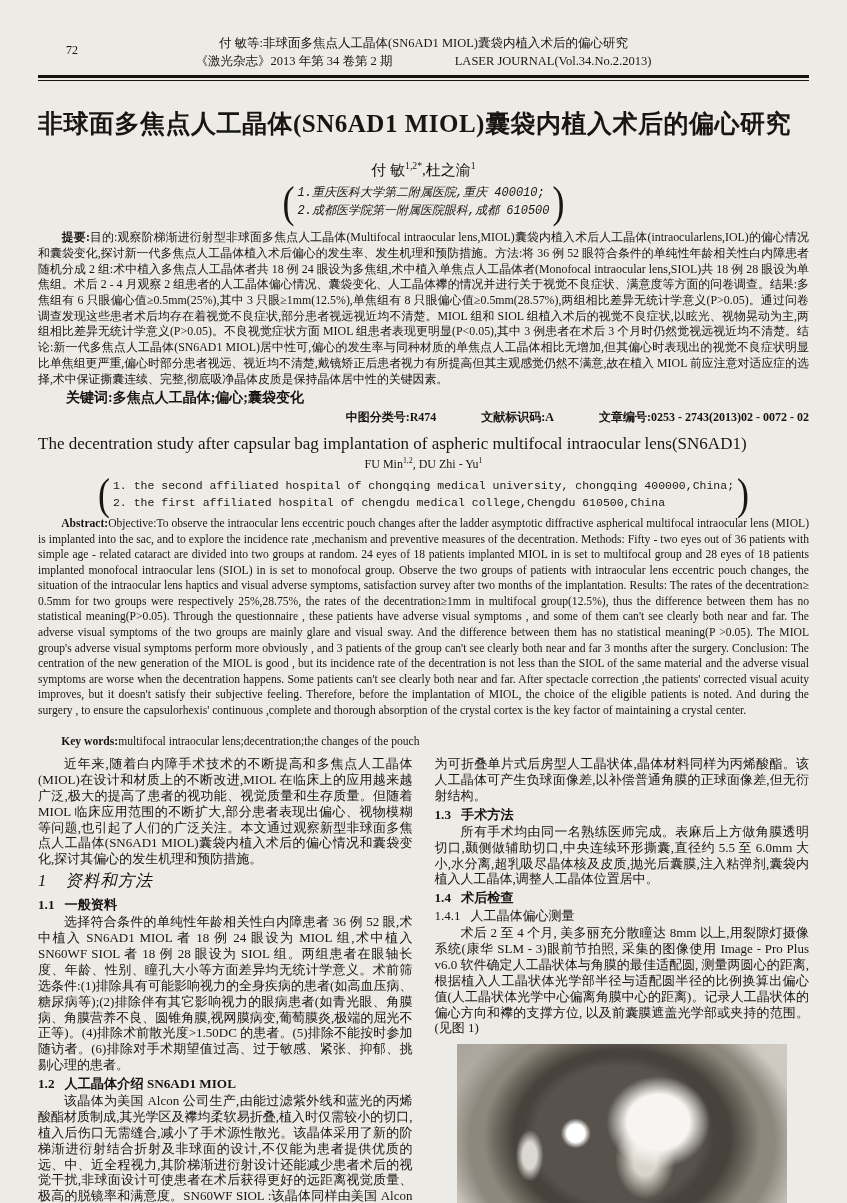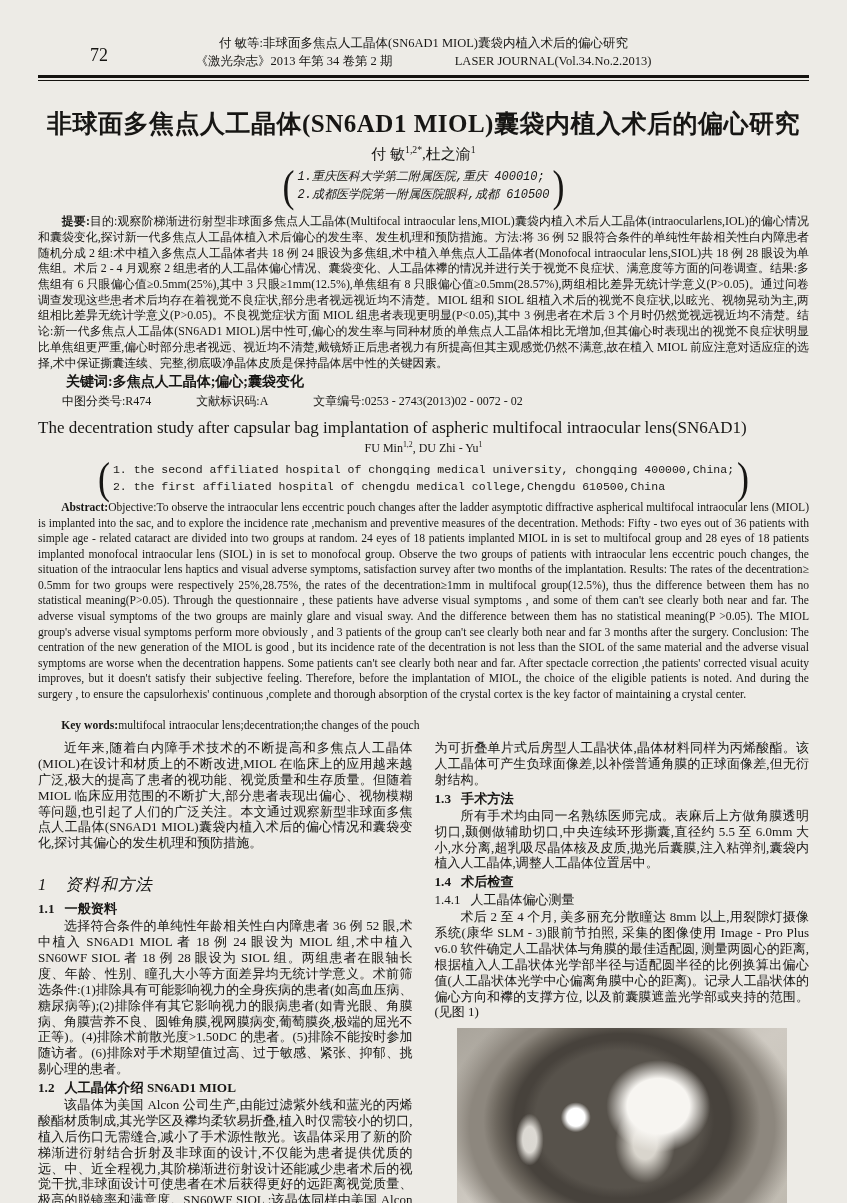--- a/index.html
+++ b/index.html
@@ -1,47 +1,47 @@
 <!DOCTYPE html>
 <html><head>
 <meta charset="utf-8">
 <style>
   html,body{margin:0;padding:0;}
   body{background:#b9b6b0;font-family:"Liberation Serif","DejaVu Serif",serif;}
   .page{position:relative;width:847px;min-height:1203px;margin:0 auto;background:#edebe6;
         color:#171614;box-sizing:border-box;padding:34px 38px 24px 38px;}
   
   .header{position:relative;text-align:center;font-size:12.5px;line-height:1.45;}
-  .page-num{position:absolute;left:28px;top:8px;font-size:18px;margin-left:24px;}
+  .page-num{position:absolute;left:28px;top:8px;font-size:12px;}
   
   .double-rule{margin-top:5px;border-top:3px solid #15130f;border-bottom:1px solid #15130f;height:2px;}
   
-  .title-zh{text-align:center;font-size:25px;font-weight:bold;margin:26px 0 0 0;letter-spacing:.5px;}
-  .authors-zh{text-align:center;font-size:15px;margin-top:4px;}
+  .title-zh{font-size:25px;font-weight:bold;margin:26px 0 0 0;letter-spacing:.5px;}
+  .authors-zh{text-align:center;font-size:15px;margin-top:20px;}
   .affil{display:flex;justify-content:center;align-items:center;margin-top:4px;}
   .affil .paren{font-size:36px;font-weight:400;line-height:1;transform:scaleY(1.25);padding:0 3px;}
   .affil .lines{font-size:12px;line-height:1.5;font-style:italic;text-align:left;font-family:Liberation Mono, monospace;}
   .affil.en .lines{font-style:normal;font-size:11.5px;}
   
   .abs{font-size:11.9px;line-height:1.32;text-align:justify;margin:10px 0 0 0;text-indent:2em;}
   .kw-line{font-size:14px;font-weight:bold;margin:2px 0 0 0;text-indent:2em;}
-  .meta-line{font-size:12px;font-weight:normal;margin:2px 0 0 0;text-indent:2em;}
+  .meta-line{font-size:12px;font-weight:bold;margin:2px 0 0 0;text-indent:2em;text-align:right;}
   .meta-line .m{margin-right:42px;}
   
   .title-en{font-size:17px;font-weight:normal;margin:8px 0 0 0;}
   .authors-en{text-align:center;font-size:12px;margin-top:2px;}
   .abs-en{font-size:11.6px;line-height:1.34;text-align:justify;margin:4px 0 17px 0;text-indent:2em;}
   .kw-en{font-size:11.6px;margin:1px 0 0 0;text-indent:2em;}
   sup{font-size:.65em;}
   
   .columns{display:flex;gap:22px;margin-top:8px;}
   .col{width:375px;font-size:13px;line-height:1.22;text-align:justify;}
   .col p{margin:0;}
   .col p.indent{text-indent:2em;}
-  .sec-h{font-size:16.5px;font-style:italic;font-weight:500;margin:24px 0 6px 0;letter-spacing:1px;}
+  .sec-h{font-size:16.5px;font-style:italic;font-weight:500;margin:4px 0 6px 0;letter-spacing:1px;}
   .sec-h .num{margin-right:18px;}
   .sub-h{font-size:13.2px;font-weight:bold;margin:3px 0 1px 0;}
   .sub-h .num{margin-right:10px;}
   .sub2-h{font-size:13px;font-weight:normal;margin:2px 0 1px 0;}
   .sub2-h .num{margin-right:10px;}
   
   .figure{margin:8px 0 2px 0;text-align:center;}
   .eye-photo{width:330px;height:186px;margin:0 auto;
     background:
       radial-gradient(circle at 36% 48%, #ffffff 0 9px, rgba(255,255,255,0) 15px),

